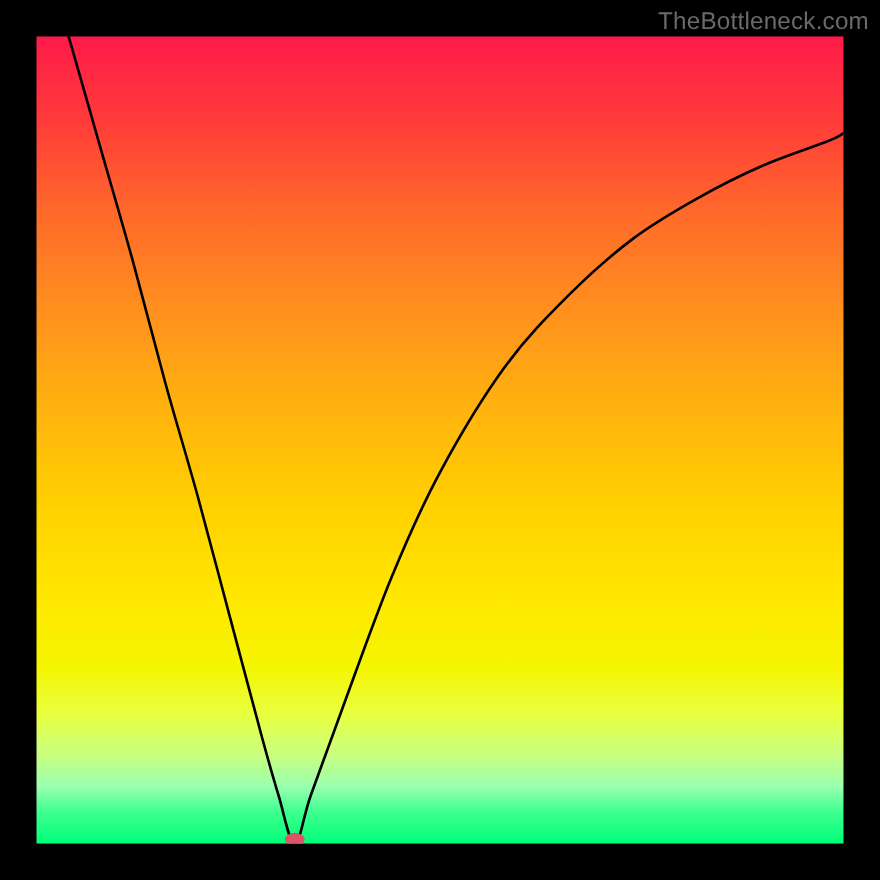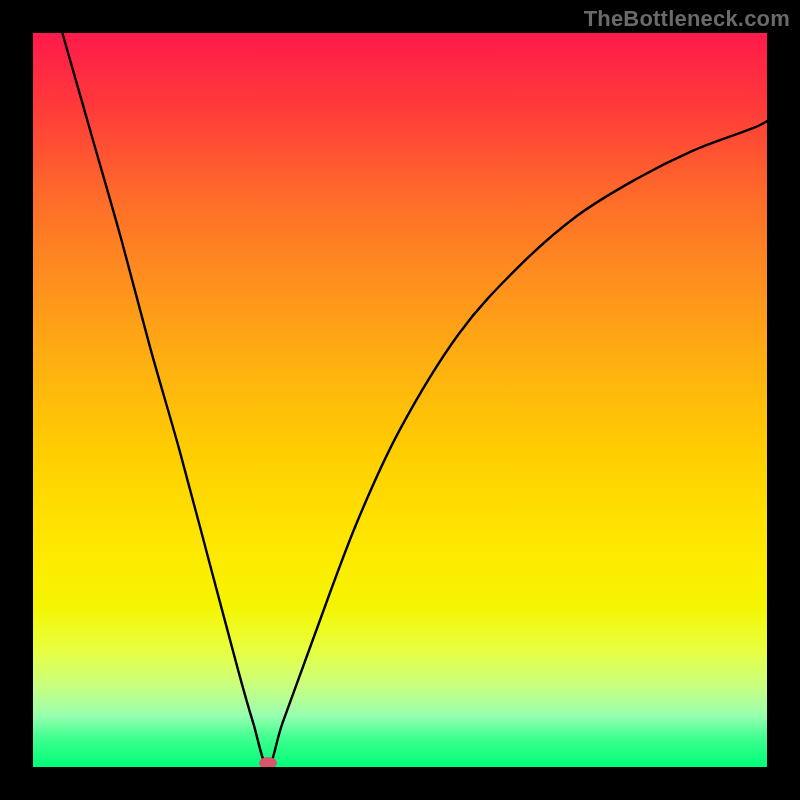--- a/index.html
+++ b/index.html
@@ -44,21 +44,21 @@
       #40ff90 96%,
       #00ff78 100%
     );
   }
   .watermark {
     position: absolute;
     top: 6px;
     right: 10px;
     color: #6a6a6a;
     font-size: 22px;
-    font-weight: 700;
+    font-weight: 400;
     letter-spacing: 0.2px;
     z-index: 5;
   }
   svg.curve {
     position: absolute;
     inset: 0;
     z-index: 2;
   }
   .marker {
     position: absolute;

